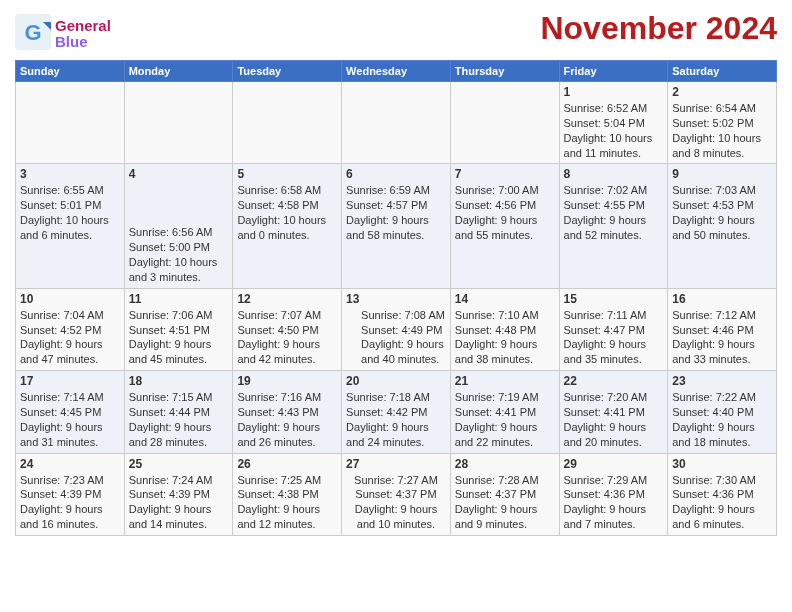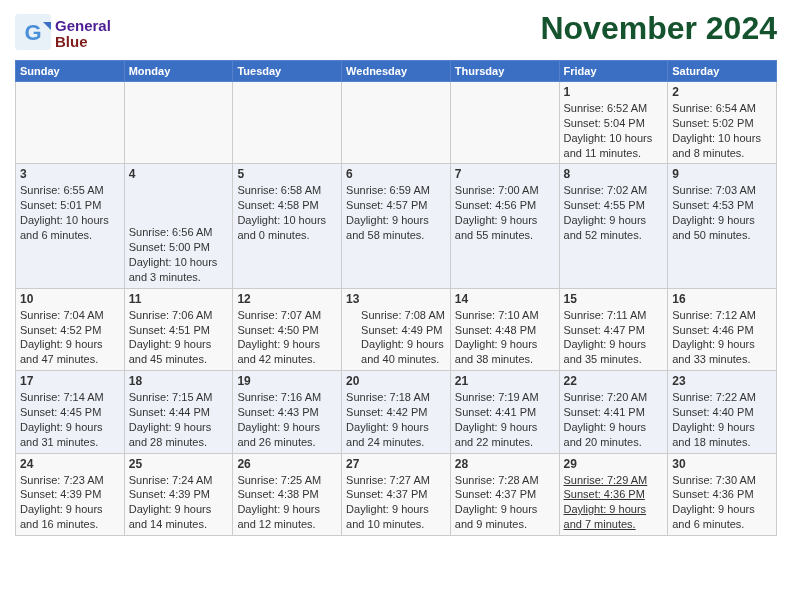--- a/index.html
+++ b/index.html
@@ -25,21 +25,21 @@
       display: flex;
       align-items: center;
       margin-top: 4px;
     }
     .title-block {
       text-align: right;
     }
     .month-title {
       font-size: 32px;
       font-weight: bold;
-      color: #14532d;
+      color: #b91c1c;
     }
     .location-title {
       font-size: 16px;
       color: #555;
     }
     .calendar-table {
       width: 100%;
       border-collapse: collapse;
       table-layout: fixed;
     }
@@ -88,22 +88,22 @@
   <div class="header-area">
     <div class="logo">
       <div>
         <svg width="36" height="36" viewBox="0 0 36 36">
           <rect x="0" y="0" width="36" height="36" rx="4" fill="#e8f0f8"></rect>
           <text x="18" y="26" text-anchor="middle" font-size="22" font-weight="bold" fill="#4a90d9">G</text>
           <polygon points="28,8 36,8 36,16" fill="#3a6fc4"></polygon>
         </svg>
       </div>
       <div style="margin-left:4px;">
-        <div style="font-size:15px;font-weight:bold;color:#4c1d95;line-height:1.1;">General</div>
-        <div style="font-size:15px;font-weight:bold;color:#7f1d1d;line-height:1.1;">Blue</div>
+        <div style="font-size:15px;font-weight:bold;color:#be185d;line-height:1.1;">General</div>
+        <div style="font-size:15px;font-weight:bold;color:#8b5cf6;line-height:1.1;">Blue</div>
       </div>
     </div>
     <div class="title-block">
       <div class="month-title">November 2024</div>
     </div>
   </div>
 
   <table class="calendar-table">
     <thead>
       <tr>
@@ -282,33 +282,33 @@
 Daylight: 9 hours and 14 minutes.</div>
           </td>
           <td>
             <span class="day-number">26</span>
             <div class="day-info" style="white-space: pre-line;">Sunrise: 7:25 AM
 Sunset: 4:38 PM
 Daylight: 9 hours and 12 minutes.</div>
           </td>
           <td>
             <span class="day-number">27</span>
-            <div class="day-info" style="white-space: pre-line;">Sunrise: 7:27 AM
+            <div class="day-info" style="white-space: pre-line; text-align: center;">Sunrise: 7:27 AM
 Sunset: 4:37 PM
 Daylight: 9 hours and 10 minutes.</div>
           </td>
           <td>
             <span class="day-number">28</span>
             <div class="day-info" style="white-space: pre-line;">Sunrise: 7:28 AM
 Sunset: 4:37 PM
 Daylight: 9 hours and 9 minutes.</div>
           </td>
           <td>
             <span class="day-number">29</span>
-            <div class="day-info" style="white-space: pre-line; text-decoration: underline;">Sunrise: 7:29 AM
+            <div class="day-info" style="white-space: pre-line;">Sunrise: 7:29 AM
 Sunset: 4:36 PM
 Daylight: 9 hours and 7 minutes.</div>
           </td>
           <td>
             <span class="day-number">30</span>
             <div class="day-info" style="white-space: pre-line;">Sunrise: 7:30 AM
 Sunset: 4:36 PM
 Daylight: 9 hours and 6 minutes.</div>
           </td>
         </tr>

